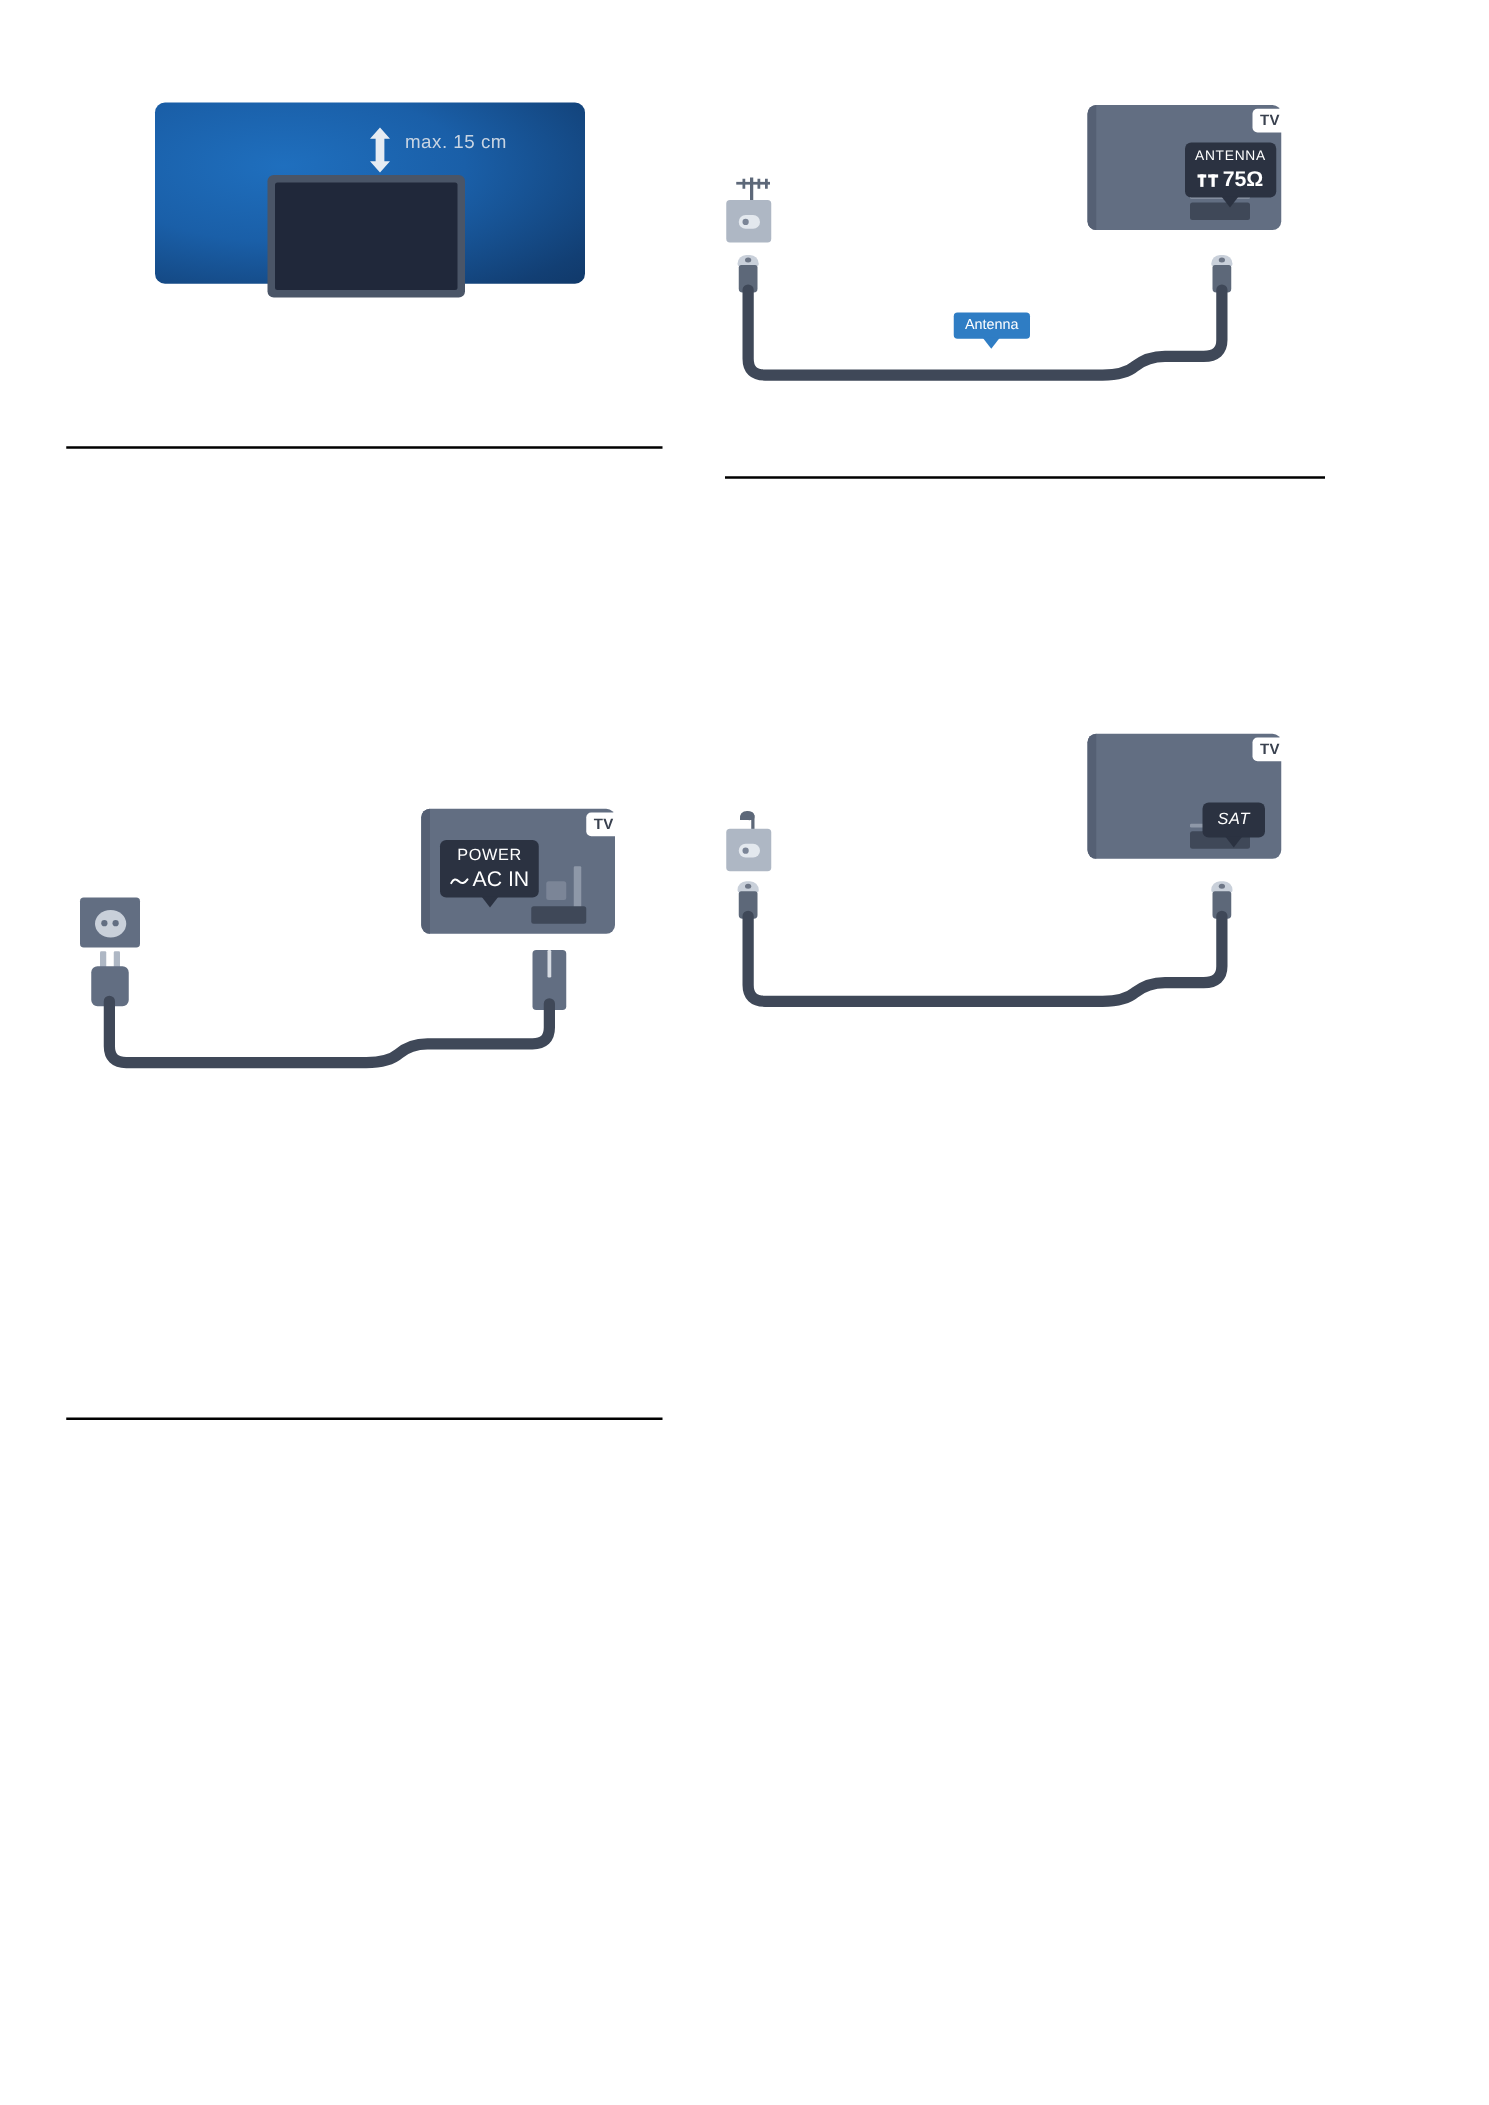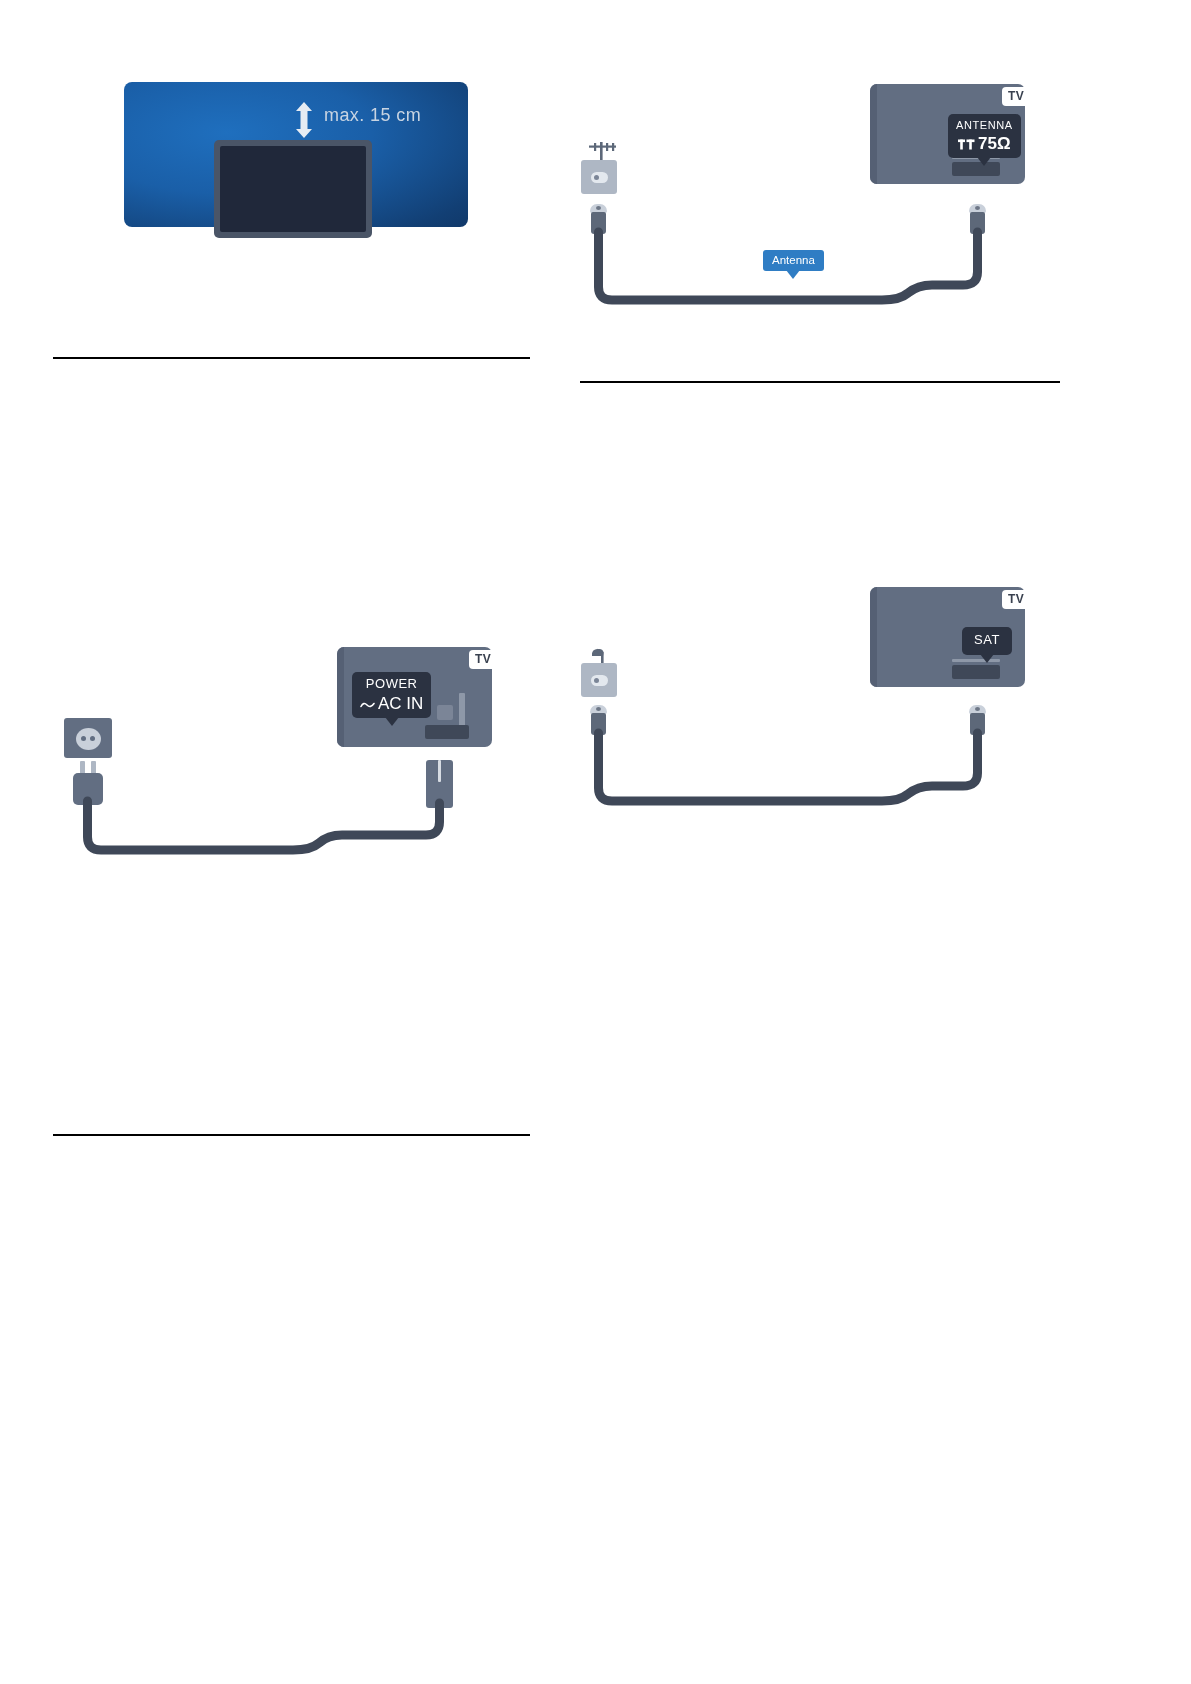--- a/index.html
+++ b/index.html
@@ -53,21 +53,21 @@
     border-radius: 2px;
   }
   .arrow-updown {
     position: absolute;
     left: 166px; top: 20px;
     width: 28px; height: 36px;
   }
   .maxlabel {
     position: absolute;
     left: 200px; top: 23px;
-    font-size: 18px;
+    font-size: 15px;
     color: #c8d4e2;
     letter-spacing: 0.4px;
     white-space: nowrap;
   }
 
   
   .diagram { position: absolute; }
 
   .tv-panel {
     position: absolute;
@@ -311,21 +311,21 @@
 
   <div class="diagram" style="left:570px; top:585px; width:520px; height:240px;">
 
     <div class="tv-panel" style="left:300px; top:2px; width:155px; height:100px;"></div>
 
     <div class="tv-badge" style="left:432px; top:5px;">TV</div>
 
     <div class="port-line" style="left:382px; top:74px; width:48px; height:3px;"></div>
     <div class="port-slot" style="left:382px; top:80px; width:48px; height:14px;"></div>
 
-    <div class="callout" style="left:392px; top:42px; padding:6px 12px 7px;">
+    <div class="callout" style="left:392px; top:57px; padding:6px 12px 7px;font-style:italic;">
       <span class="l1" style="font-size:13px;letter-spacing:.6px;">SAT</span>
     </div>
 
     <div>
       <svg class="abs" style="left:16px; top:62px;" width="34" height="22" viewBox="0 0 34 22">
         <rect x="15" y="5" width="2.6" height="14" fill="#5d6879"></rect>
         <path d="M6 9 Q5 1 14 2 Q19 3 17 9 Z" fill="#5d6879"></path>
         <circle cx="13.5" cy="7" r="2.1" fill="#5d6879"></circle>
         <rect x="11" y="2" width="2" height="4" fill="#5d6879" transform="rotate(-30 12 4)"></rect>
       </svg>

